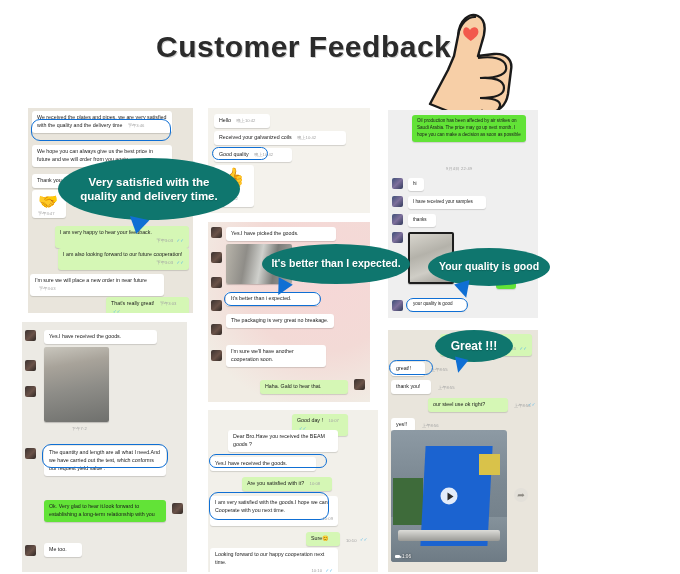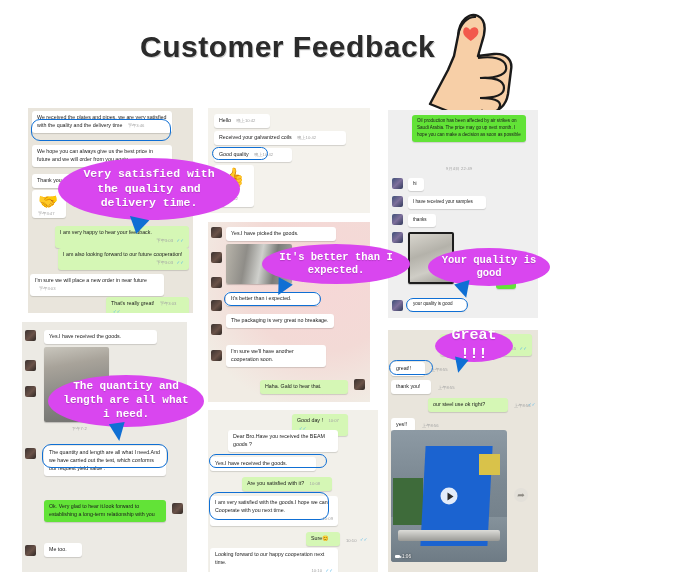--- a/index.html
+++ b/index.html
@@ -5,21 +5,21 @@
   html,body{margin:0;padding:0;}
   body{
     width:680px;height:574px;background:#ffffff;
     font-family:"Liberation Sans",sans-serif;
     overflow:hidden;position:relative;
   }
   .page{position:absolute;inset:0;background:#fff;}
 
   
   .title{
-    position:absolute;left:140px;top:30px;
+    position:absolute;left:156px;top:30px;
     font-size:30px;font-weight:bold;color:#2b2b2b;
     letter-spacing:.5px;
     text-shadow:1px 1px 0 #cfcfcf;
     white-space:nowrap;
   }
   
   .thumb{position:absolute;left:418px;top:8px;width:104px;height:110px;}
   .thumb svg{display:block;}
 
   
@@ -124,27 +124,26 @@
   }
 
   
   .hl{
     position:absolute;border:1.8px solid #0f6fd4;border-radius:9px;
     box-sizing:border-box;pointer-events:none;
   }
 
   
   .callout{
-    position:absolute;background:#d946ef;border-radius:50%;
+    position:absolute;background:#0f766e;border-radius:50%;
     color:#fff;font-weight:bold;
     display:flex;align-items:center;justify-content:center;
     text-align:center;box-sizing:border-box;
     text-shadow:0 1px 1px rgba(0,0,0,.18);
     line-height:1.25;
-    font-family:Liberation Mono, monospace;
   }
   .callout .tail{
     position:absolute;width:0;height:0;border-style:solid;
   }
   .callout .txt{padding:0 14px;}
 </style>
 </head>
 <body>
 
 <div class="page">
@@ -421,24 +420,20 @@
   <div class="callout" style="left:262px;top:244px;width:148px;height:40px;font-size:10.5px;">
     <div class="tail" style="left:12px;bottom:-12px;border-width:16px 8px 0 8px;border-color:#0f6fd4 transparent transparent transparent;transform:rotate(28deg);"></div>
     <span class="txt" style="padding:0 8px;">It's better than I expected.</span>
   </div>
 
   <div class="callout" style="left:428px;top:248px;width:122px;height:38px;font-size:10.5px;">
     <div class="tail" style="left:28px;bottom:-12px;border-width:16px 8px 0 8px;border-color:#0f6fd4 transparent transparent transparent;transform:rotate(-16deg);"></div>
     <span class="txt" style="padding:0 6px;">Your quality is good</span>
   </div>
 
-  <div class="callout" style="left:48px;top:375px;width:156px;height:52px;font-size:11px;">
-    <div class="tail" style="left:62px;bottom:-14px;border-width:18px 8px 0 8px;border-color:#0f6fd4 transparent transparent transparent;transform:rotate(-8deg);"></div>
-    <span class="txt" style="padding:0 10px;">The quantity and length are all what i need.</span>
-  </div>
-
-  <div class="callout" style="left:435px;top:330px;width:78px;height:32px;font-size:15px;">
+
+  <div class="callout" style="left:435px;top:330px;width:78px;height:32px;font-size:12px;">
     <div class="tail" style="left:18px;bottom:-11px;border-width:15px 7px 0 7px;border-color:#0f6fd4 transparent transparent transparent;transform:rotate(14deg);"></div>
     <span class="txt" style="padding:0 4px;">Great !!!</span>
   </div>
 
 
 </div>
 
 </body></html>

